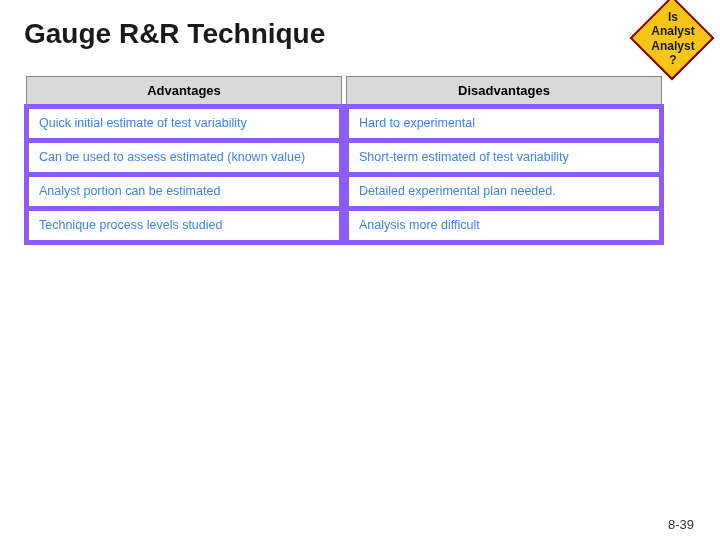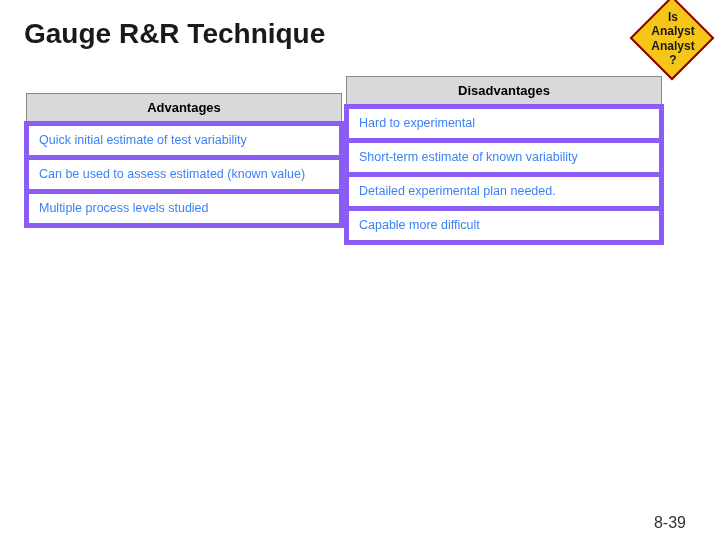--- a/index.html
+++ b/index.html
@@ -88,22 +88,22 @@
       color: #1a1a1a;
       line-height: 1.2;
       z-index: 2;
       white-space: nowrap;
       width: 44px;
     }
 
     .page-number {
       position: absolute;
       bottom: 8px;
-      right: 34px;
-      font-size: 16px;
+      right: 26px;
+      font-size: 13px;
       color: #333;
     }
   </style>
 </head>
 <body>
 
 <div class="page-title">Gauge R&amp;R Technique</div>
 
 <div class="badge-container">
   <div class="badge-border">
@@ -125,43 +125,46 @@
       </tr>
     </thead>
     <tbody id="advantages-body">
         <tr class="table-row">
           <td>Quick initial estimate of test variability</td>
         </tr>
         <tr class="table-row">
           <td>Can be used to assess estimated (known value)</td>
         </tr>
         <tr class="table-row">
-          <td>Multiple process levels studied</td>
+          <td>Analyst portion can be estimated</td>
+        </tr>
+        <tr class="table-row">
+          <td>Technique process levels studied</td>
         </tr>
       </tbody>
   </table>
 
   <div style="height:14px;"></div>
 
   <table class="table-container">
     <thead>
       <tr>
         <th class="section-header">Disadvantages</th>
       </tr>
     </thead>
     <tbody id="disadvantages-body">
         <tr class="table-row">
           <td>Hard to experimental</td>
         </tr>
         <tr class="table-row">
-          <td>Short-term estimate of known variability</td>
+          <td>Short-term estimated of test variability</td>
         </tr>
         <tr class="table-row">
           <td>Detailed experimental plan needed.</td>
         </tr>
         <tr class="table-row">
-          <td>Capable more difficult</td>
+          <td>Analysis more difficult</td>
         </tr>
       </tbody>
   </table>
 </div>
 
 <div class="page-number">8-39</div>
 
 </body></html>

